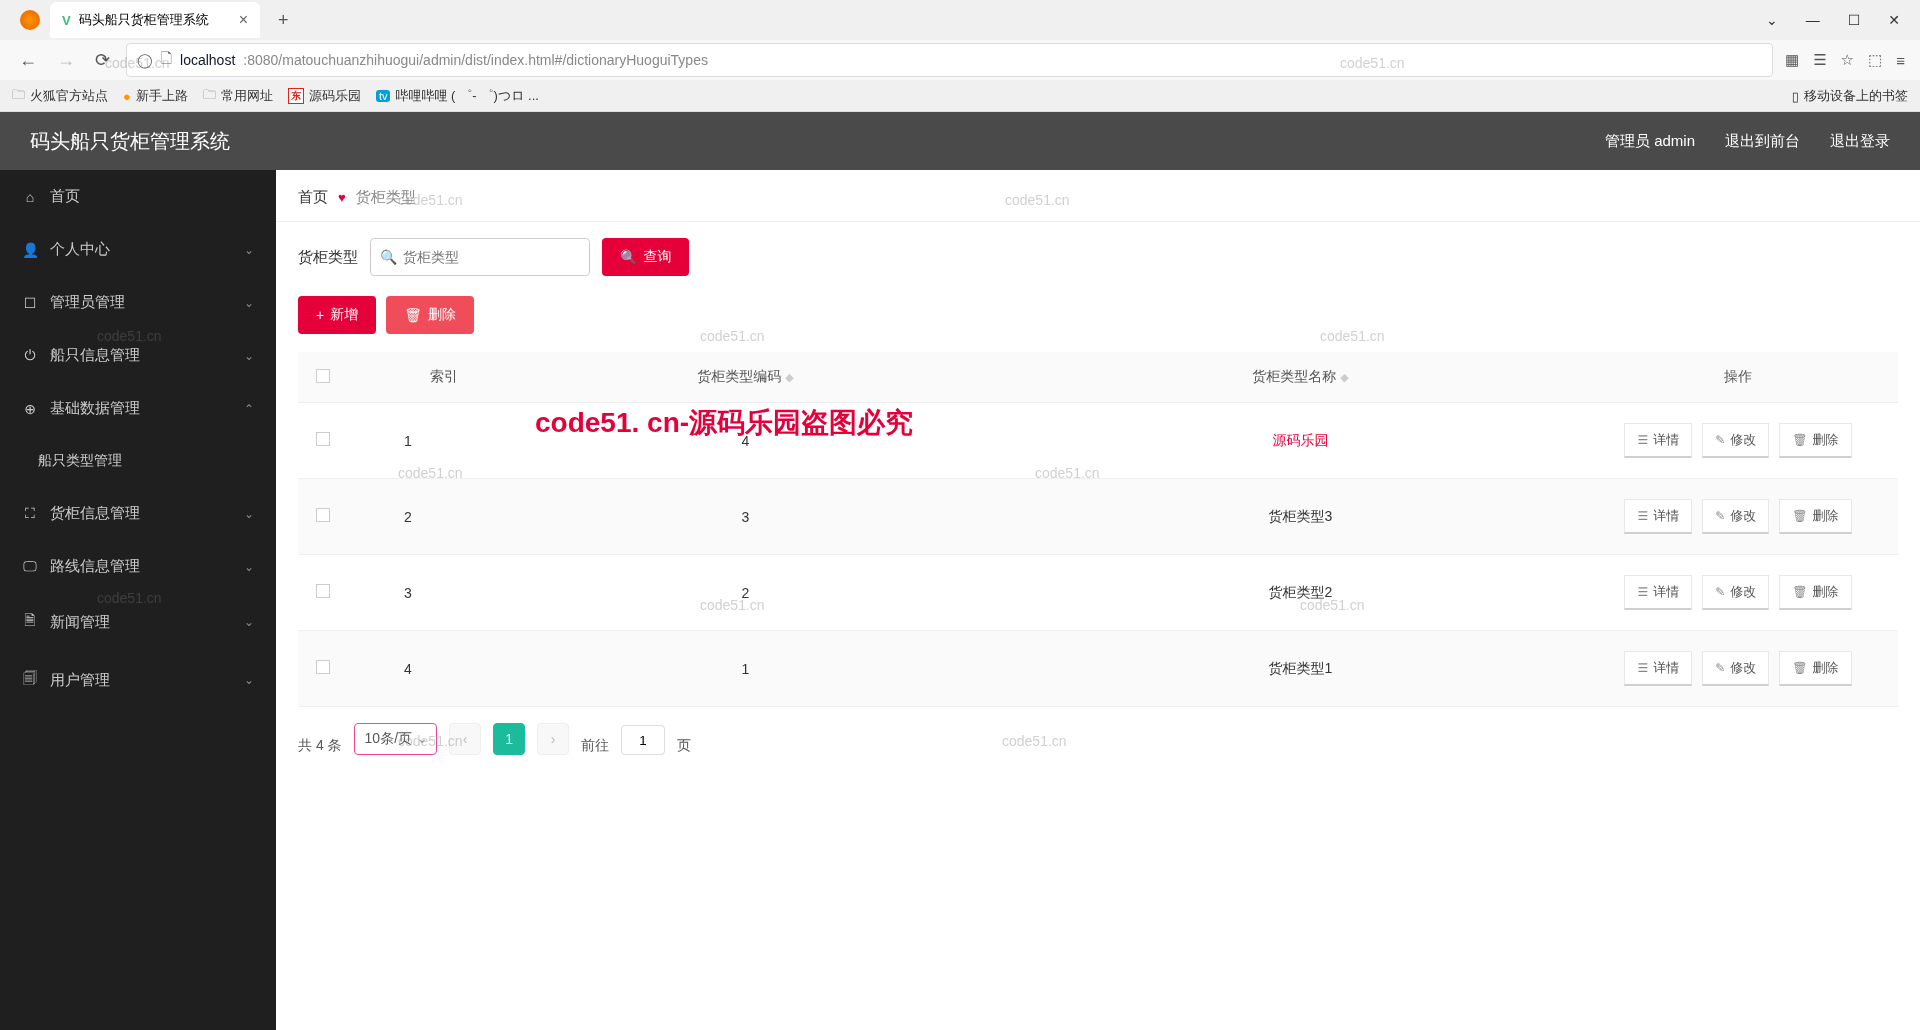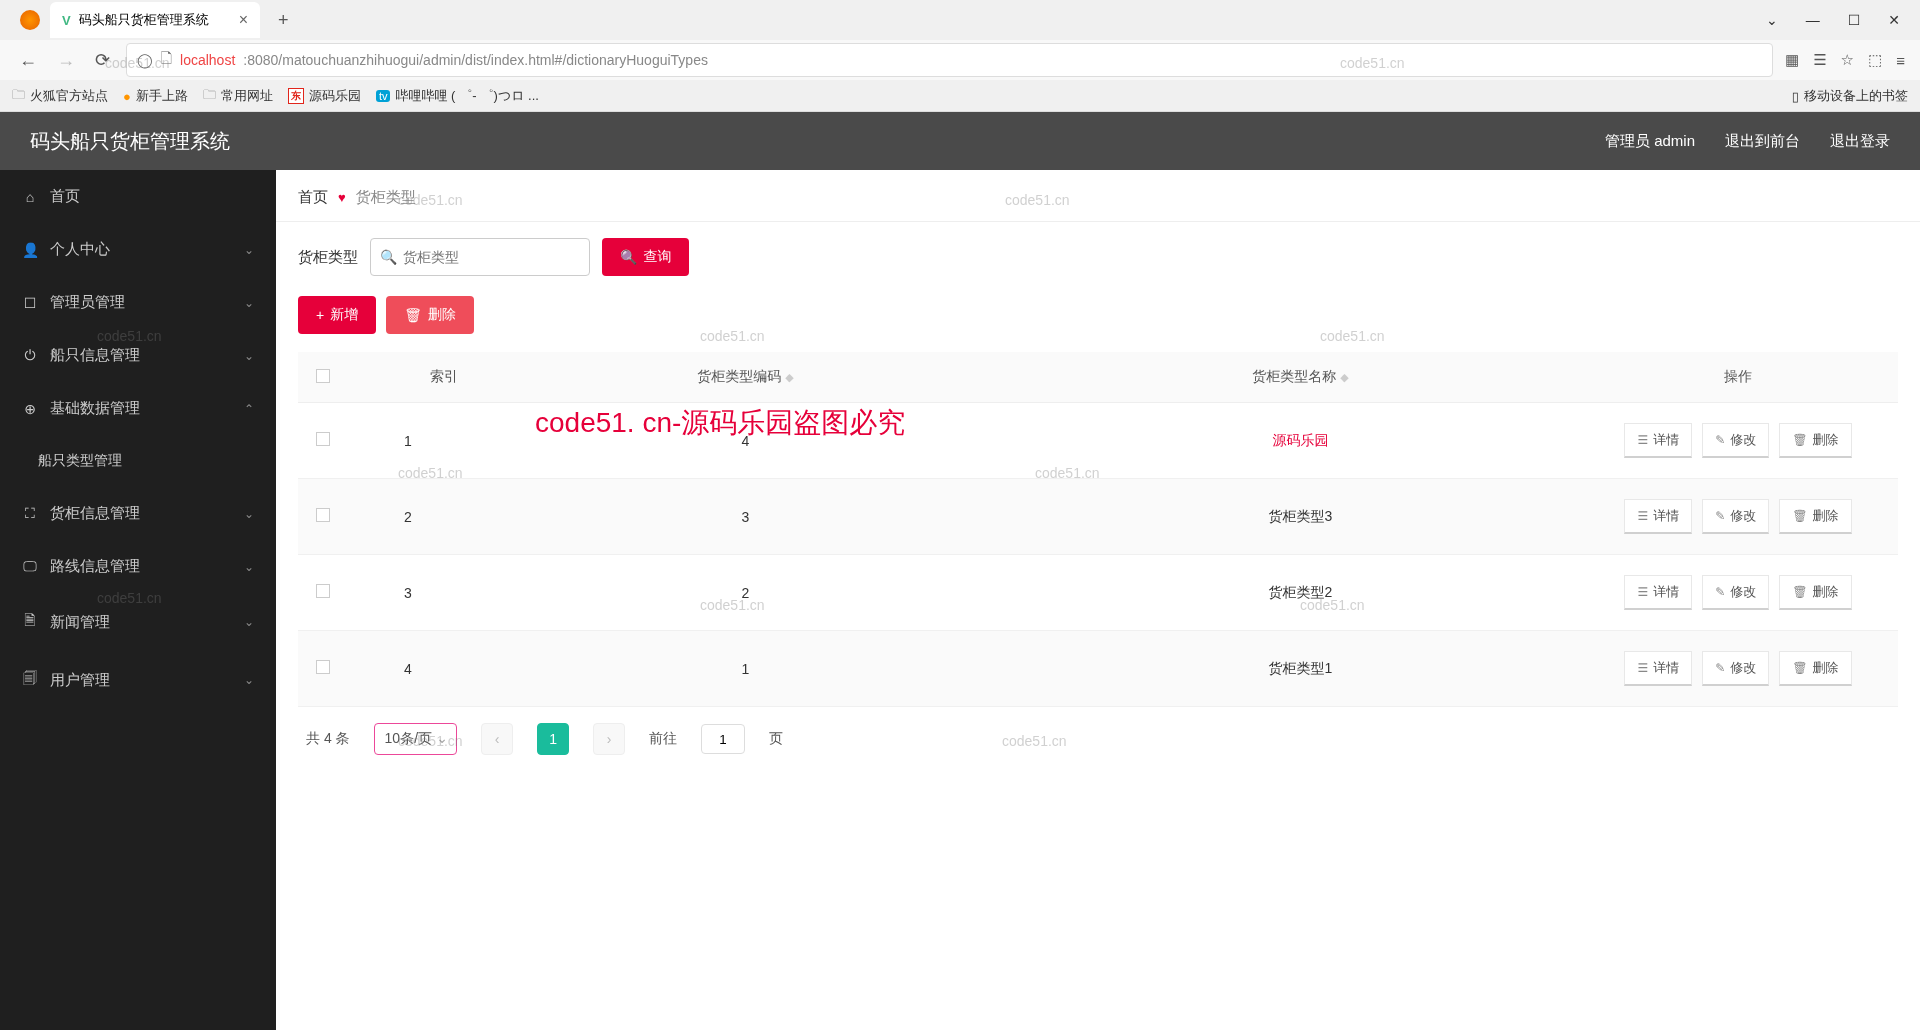--- a/index.html
+++ b/index.html
@@ -11,21 +11,21 @@
 .tab { background: #fff; height: 36px; display: flex; align-items: center; padding: 0 12px; border-radius: 6px 6px 0 0; min-width: 210px; font-size: 13px; gap: 8px; }
 .tab .vue-icon { color: #41b883; font-weight: bold; }
 .tab .close { margin-left: auto; color: #666; cursor: pointer; font-size: 16px; }
 .new-tab { margin-left: 10px; color: #555; font-size: 18px; cursor: pointer; padding: 0 8px;}
 .window-controls { margin-left: auto; display: flex; gap: 28px; padding-right: 20px; color:#333; font-size:14px;}
 
 .address-bar { height: 40px; display: flex; align-items: center; padding: 0 15px; gap: 12px; background:#f8f8f8;}
 .nav-btn { color: #555; font-size: 18px; cursor: pointer; padding: 4px;}
 .nav-btn.disabled { color: #bbb; }
 .url-area { flex: 1; display: flex; align-items: center; background: #fff; border: 1px solid #ddd; border-radius: 4px; padding: 4px 10px; font-size: 14px; gap: 8px; color:#333;}
-.url-area .host { color: #ef4444; }
+.url-area .host { color: #0f172a; }
 .url-area .path { color: #888; }
 .addr-icon { color:#666; }
 .addr-right { display:flex; gap:14px; color:#555; align-items:center; font-size:15px;}
 
 .bookmark-bar { height: 32px; display: flex; align-items: center; padding: 0 12px; gap: 15px; font-size: 13px; color: #333; }
 .bm-item { display: flex; align-items: center; gap: 5px; cursor: pointer; }
 .bm-item .folder { color:#888; }
 .bm-item .jd { color:#e1251b; font-weight:bold; background:#fff; border:1px solid #e1251b; padding:0 2px; font-size:10px;}
 .bm-item .bili { background:#00a1d6; color:#fff; padding:0 3px; border-radius:3px; font-size:11px;}
 .bm-right { margin-left:auto; display:flex; align-items:center; gap:5px;}
@@ -67,29 +67,29 @@
 .chk { width: 14px; height: 14px; border: 1px solid #ccc; display: inline-block; background: #fff; }
 .idx-cell { color: #e6003a; text-align:left; padding-left:20px;}
 .code-cell { color: #e6003a; }
 .name-cell { color: #5b8ac7; }
 .name-cell.red { color: #e6003a; }
 .sort-icon { color:#ccc; font-size:11px; margin-left:4px;}
 .op-cell { display: flex; gap: 10px; justify-content: center; }
 .op-btn { background: #fff; border: 1px solid #e8e8e8; padding: 7px 12px; font-size: 13px; color: #555; cursor: pointer; display: inline-flex; align-items: center; gap: 5px; border-bottom:2px solid #d0d0d0;}
 .op-btn .oi { font-size:12px; color:#888;}
 
-.pager { display: flex; align-items: center; gap: 24px; padding: 16px 0 0 0; font-size: 14px; color: #555; margin-left: 8px; }
+.pager { display: flex; align-items: flex-end; gap: 12px; padding: 16px 0 0 0; font-size: 14px; color: #555; }
 .pager .select { border: 1px solid #ec4899; padding: 6px 24px 6px 10px; border-radius: 4px; background: #fff; position:relative;}
 .pager .select::after { content:"⌄"; position:absolute; right:8px; color:#aaa;}
 .pg-btn { width: 32px; height: 32px; border: 1px solid #eee; background: #f8f8f8; color: #bbb; border-radius: 4px; display:flex; align-items:center; justify-content:center; cursor:pointer;}
 .pg-btn.active { background: #1abc9c; color: #fff; border-color:#1abc9c;}
 .pg-input { width: 44px; height: 30px; border: 1px solid #ddd; text-align: center; border-radius:4px;}
 
 .watermark { position: absolute; color: rgba(120,120,120,0.35); font-size: 14px; pointer-events: none; }
-.wm-big { position:absolute; color:#e6003a; font-size:28px; font-weight:400; pointer-events:none; }
+.wm-big { position:absolute; color:#e6003a; font-size:28px; font-weight:700; pointer-events:none; }
 </style>
 </head>
 <body>
 
 <div class="browser-chrome">
   <div class="tab-bar">
     <div class="firefox-icon"></div>
     <div class="tab">
       <span class="vue-icon">V</span>
       <span>码头船只货柜管理系统</span>

